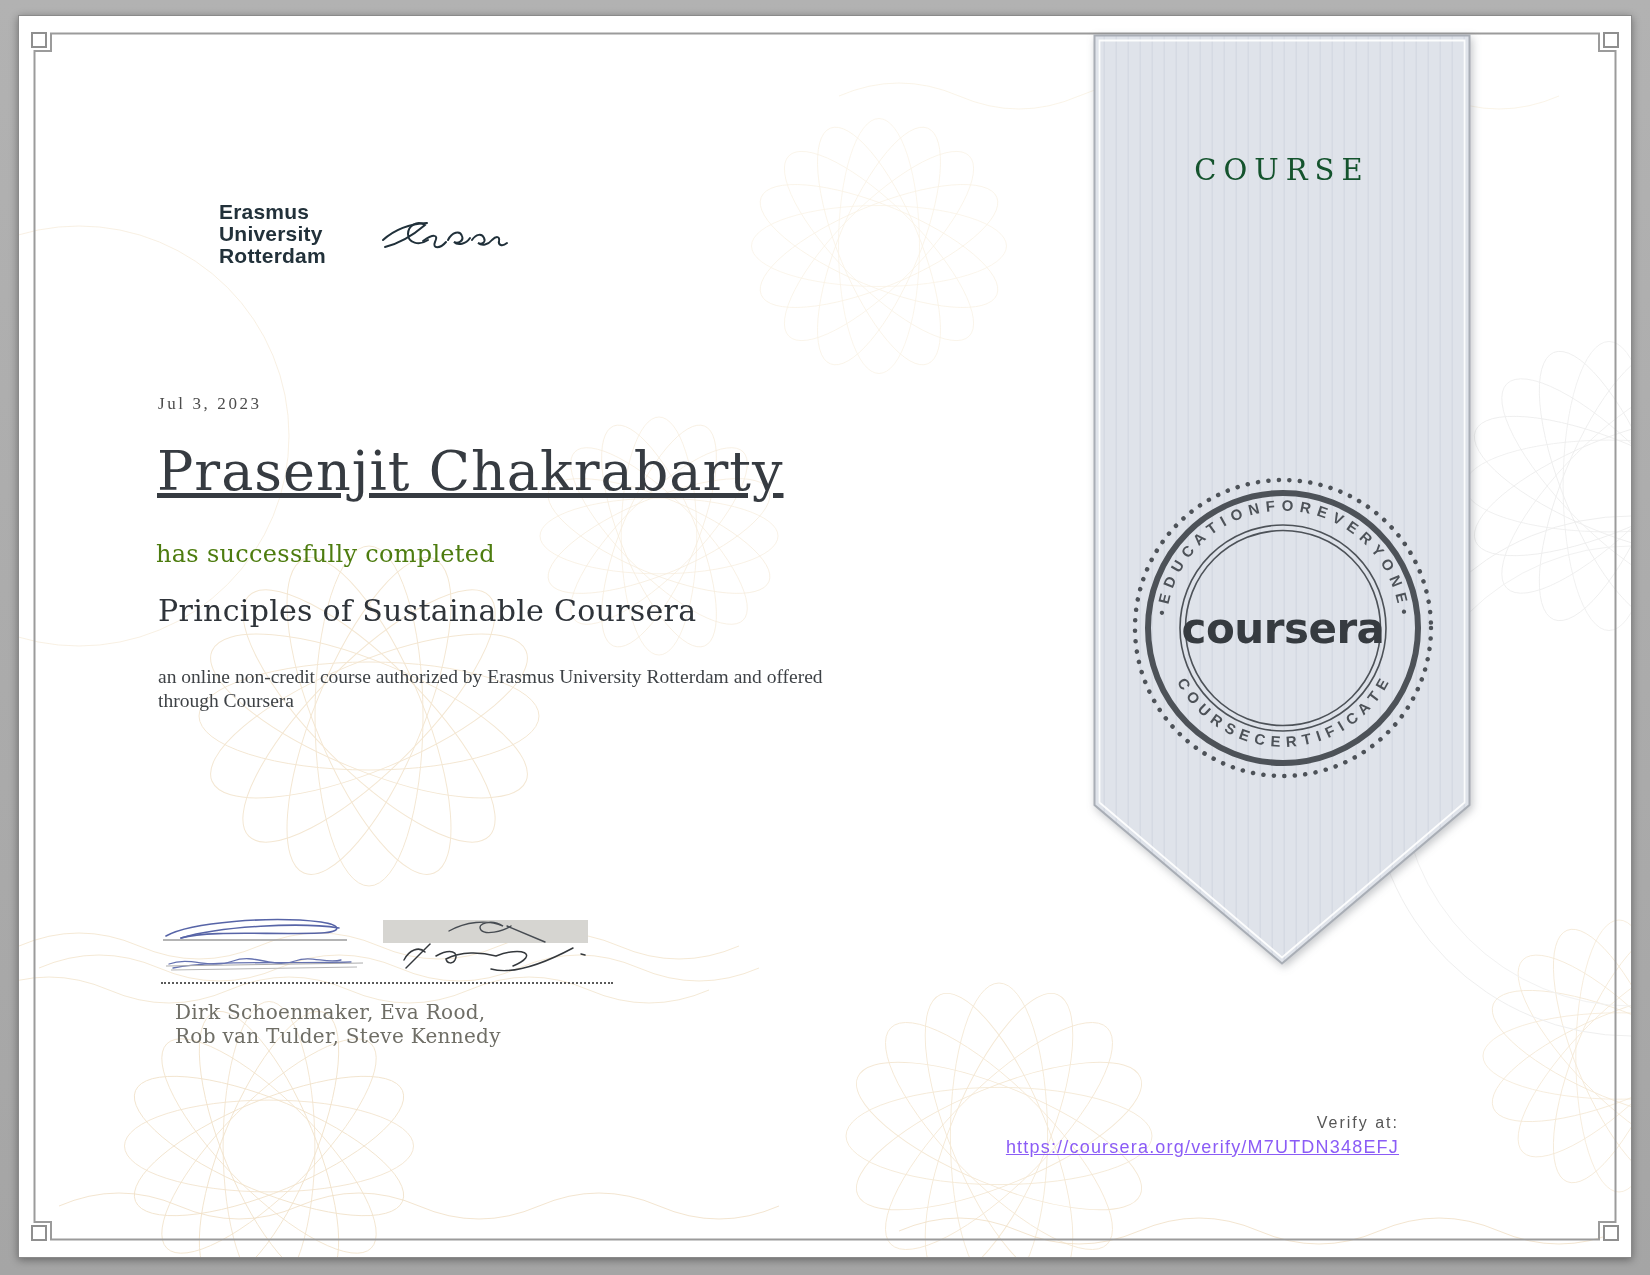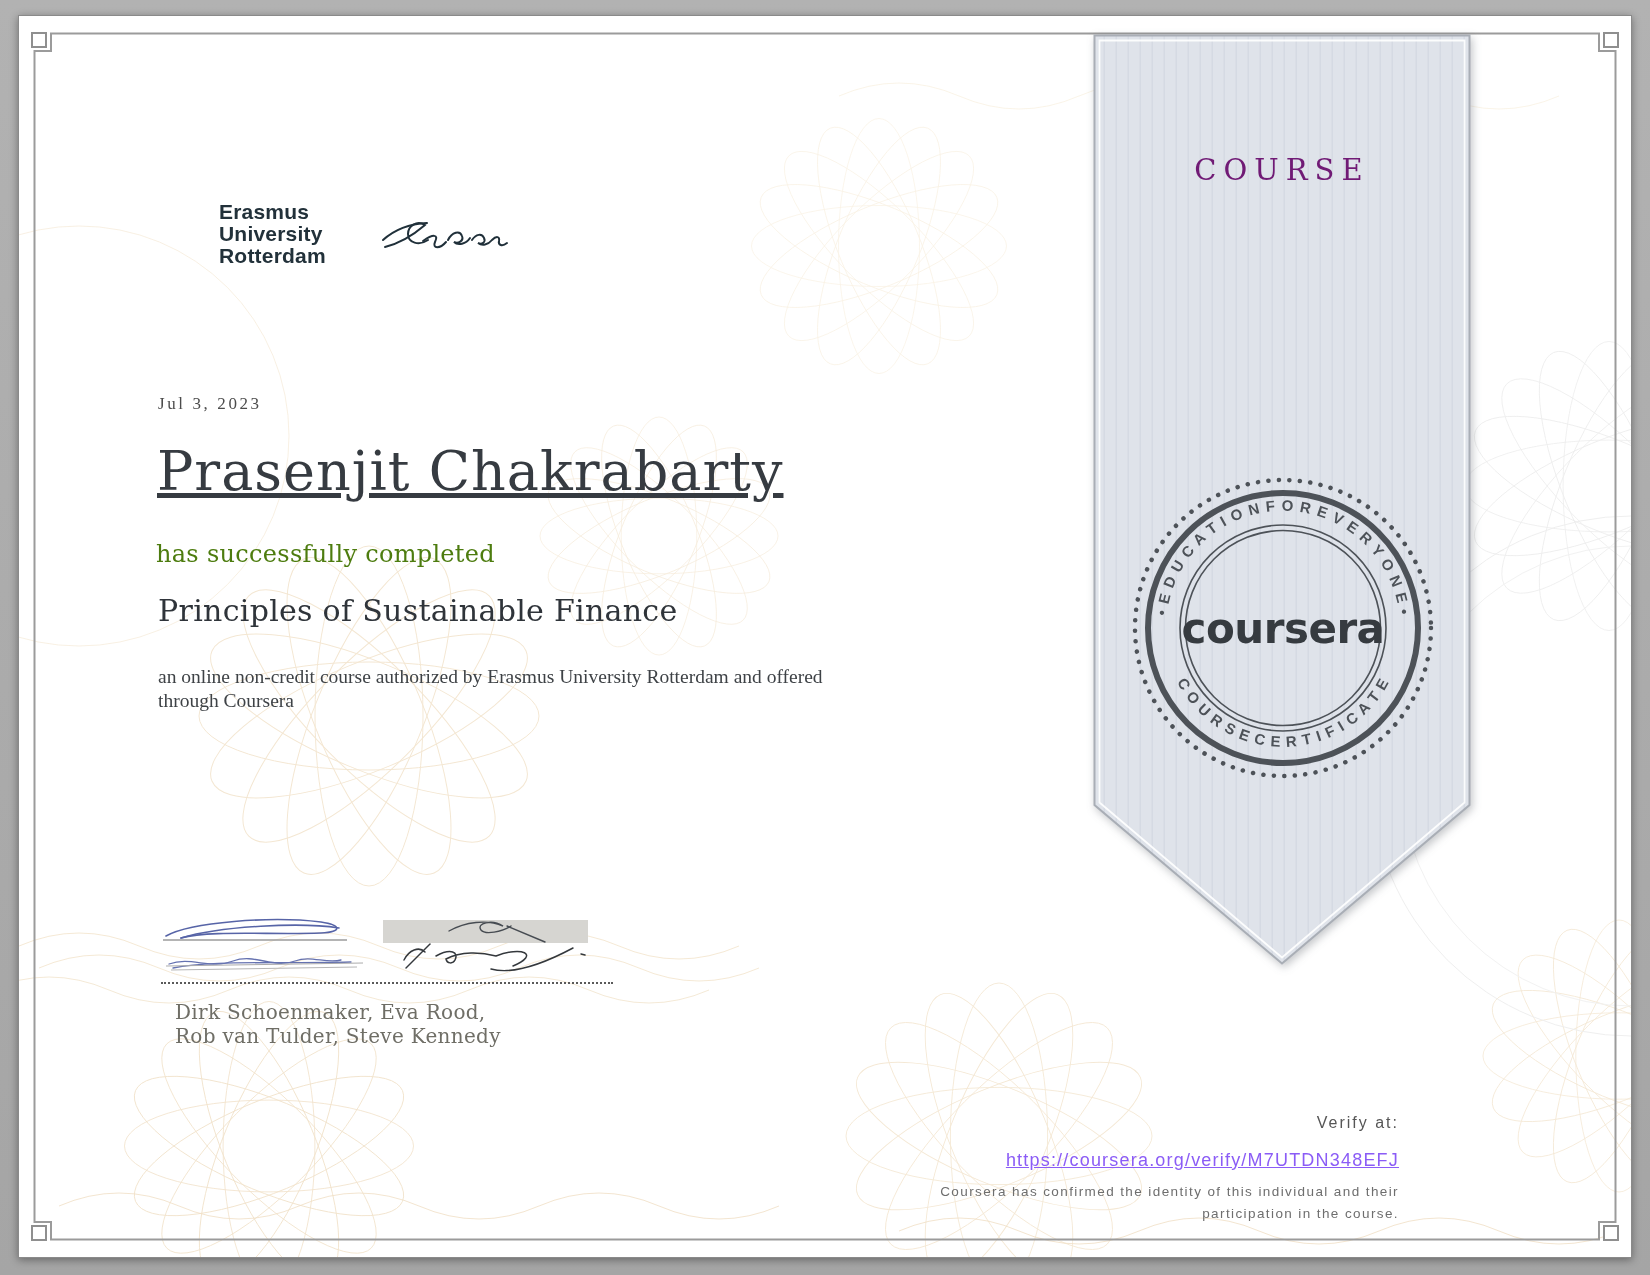--- a/index.html
+++ b/index.html
@@ -48,25 +48,25 @@
   }
   .signatories{
     left:156px;top:984px;font-family:"DejaVu Serif",serif;
     font-size:20px;line-height:24px;color:#6f6e66;letter-spacing:.3px;
   }
   
   .ribbon-svg{left:1074px;top:18px;filter:drop-shadow(2px 3px 4px rgba(60,65,75,.30));}
   .ribbon-title{
     left:1074px;top:132px;width:378px;text-align:center;
     font-family:"DejaVu Serif",serif;font-size:29px;line-height:45px;
-    letter-spacing:7px;color:#701a75;
+    letter-spacing:7px;color:#14532d;
   }
   
   .verify-block{left:680px;top:1098px;width:700px;text-align:right;}
-  .verify-label{font-size:16px;letter-spacing:2px;color:#565656;margin-bottom:18px;}
+  .verify-label{font-size:16px;letter-spacing:2px;color:#565656;margin-bottom:5px;}
   .verify-link{
     display:inline-block;font-size:18px;letter-spacing:1.2px;color:#8b5cf6;
     text-decoration:underline;cursor:pointer;
   }
   .verify-note{
     margin-top:10px;font-size:13.5px;letter-spacing:1.4px;line-height:21.5px;color:#6e6e6e;
   }
 </style>
 </head>
 <body>
@@ -126,21 +126,21 @@
     <path d="M67 27 C71 19 79 17 81 23 C83 28 77 31 73 29 C77 33 85 31 89 25"></path>
     <path d="M91 27 C95 21 101 20 103 25 C105 29 101 32 97 30 C101 33 107 32 111 27 C115 23 119 23 118 28 C117 32 121 34 126 30"></path>
   </svg>
 
   <div class="abs date-line">Jul 3, 2023</div>
 
   <div class="abs recipient">Prasenjit Chakrabarty</div>
 
   <div class="abs completed">has successfully completed</div>
 
-  <div class="abs course-title">Principles of Sustainable Finance</div>
+  <div class="abs course-title">Principles of Sustainable Coursera</div>
 
   <div class="abs course-desc">an online non-credit course authorized by Erasmus University Rotterdam and offered through Coursera</div>
 
   <svg class="abs" style="left:132px;top:840px" width="490" height="140" viewBox="0 0 490 140" fill="none">
 
     <g stroke="#45549e" stroke-width="1.6" stroke-linecap="round" opacity="0.9">
       <path d="M15 80 C40 66 120 60 170 66 C190 69 192 76 170 77 C120 79 60 74 30 82"></path>
       <path d="M30 82 C70 70 150 66 188 72"></path>
     </g>
     <line x1="12" y1="84" x2="196" y2="84" stroke="#9b9b9b" stroke-width="1.5"></line>
@@ -203,19 +203,15 @@
     </text>
     <text font-family="Liberation Sans, sans-serif" font-size="15" font-weight="600" fill="#4d5258" letter-spacing="1">
       <textPath href="#arcBottom" startOffset="50%" text-anchor="middle">C O U R S E   C E R T I F I C A T E</textPath>
     </text>
     <text x="155" y="170" text-anchor="middle" font-family="DejaVu Sans, sans-serif" font-size="42" font-weight="bold" letter-spacing="-0.5" fill="#363b40">coursera</text>
   </svg>
 
   <div class="abs verify-block">
     <div class="verify-label">Verify at:</div>
     <a class="verify-link">https://coursera.org/verify/M7UTDN348EFJ</a>
-    <div class="verify-note">
-      <div>Coursera has confirmed the identity of this individual and their</div>
-      <div>participation in the course.</div>
-    </div>
   </div>
 
 </div>
 
 </body></html>

